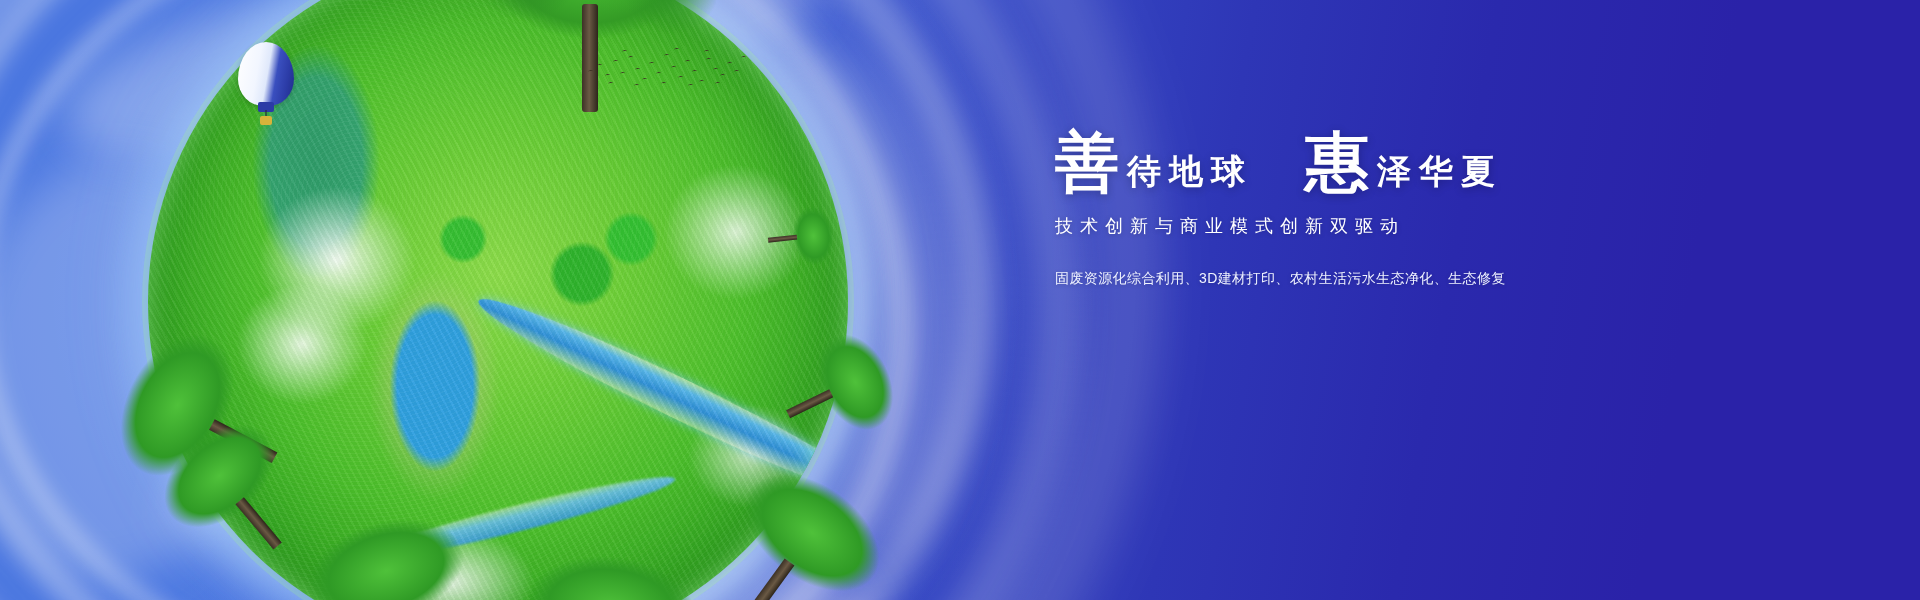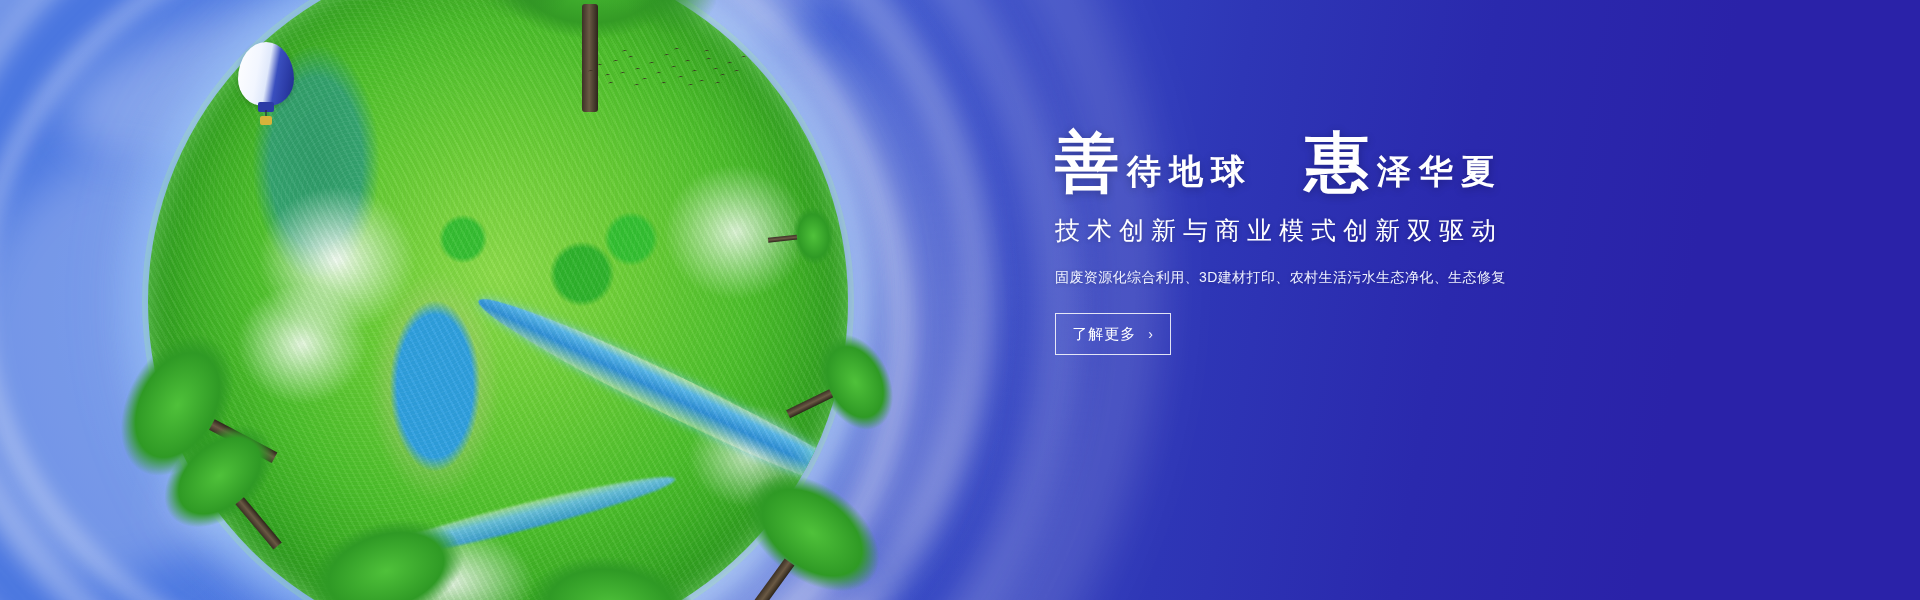--- a/index.html
+++ b/index.html
@@ -253,25 +253,25 @@
     font-size:34px;
     font-weight:700;
     letter-spacing:8px;
     padding-left:8px;
     position:relative;
     top:-4px;
   }
   .hl-gap{ display:inline-block; width:52px; }
 
   .subtitle{
-    font-size:25px;
+    font-size:18px;
     letter-spacing:7px;
     font-weight:400;
     color:#ffffff;
-    margin-bottom:22px;
+    margin-bottom:32px;
     text-shadow:0 1px 5px rgba(0,0,30,.25);
     white-space:nowrap;
   }
 
   .desc{
     font-size:14px;
     letter-spacing:.4px;
     color:#f0f3ff;
     margin-bottom:26px;
     white-space:nowrap;
@@ -399,20 +399,16 @@
       <span class="hl-small">待地球</span>
       <span class="hl-gap"></span>
       <span class="hl-big">惠</span>
       <span class="hl-small">泽华夏</span>
     </div>
 
     <div class="subtitle">技术创新与商业模式创新双驱动</div>
 
     <div class="desc">固废资源化综合利用、3D建材打印、农村生活污水生态净化、生态修复</div>
 
-    <button class="cta">
-      <span>了解更多</span>
-      <span class="chev">›</span>
-    </button>
 
   </div>
 
 </div>
 
 </body></html>

